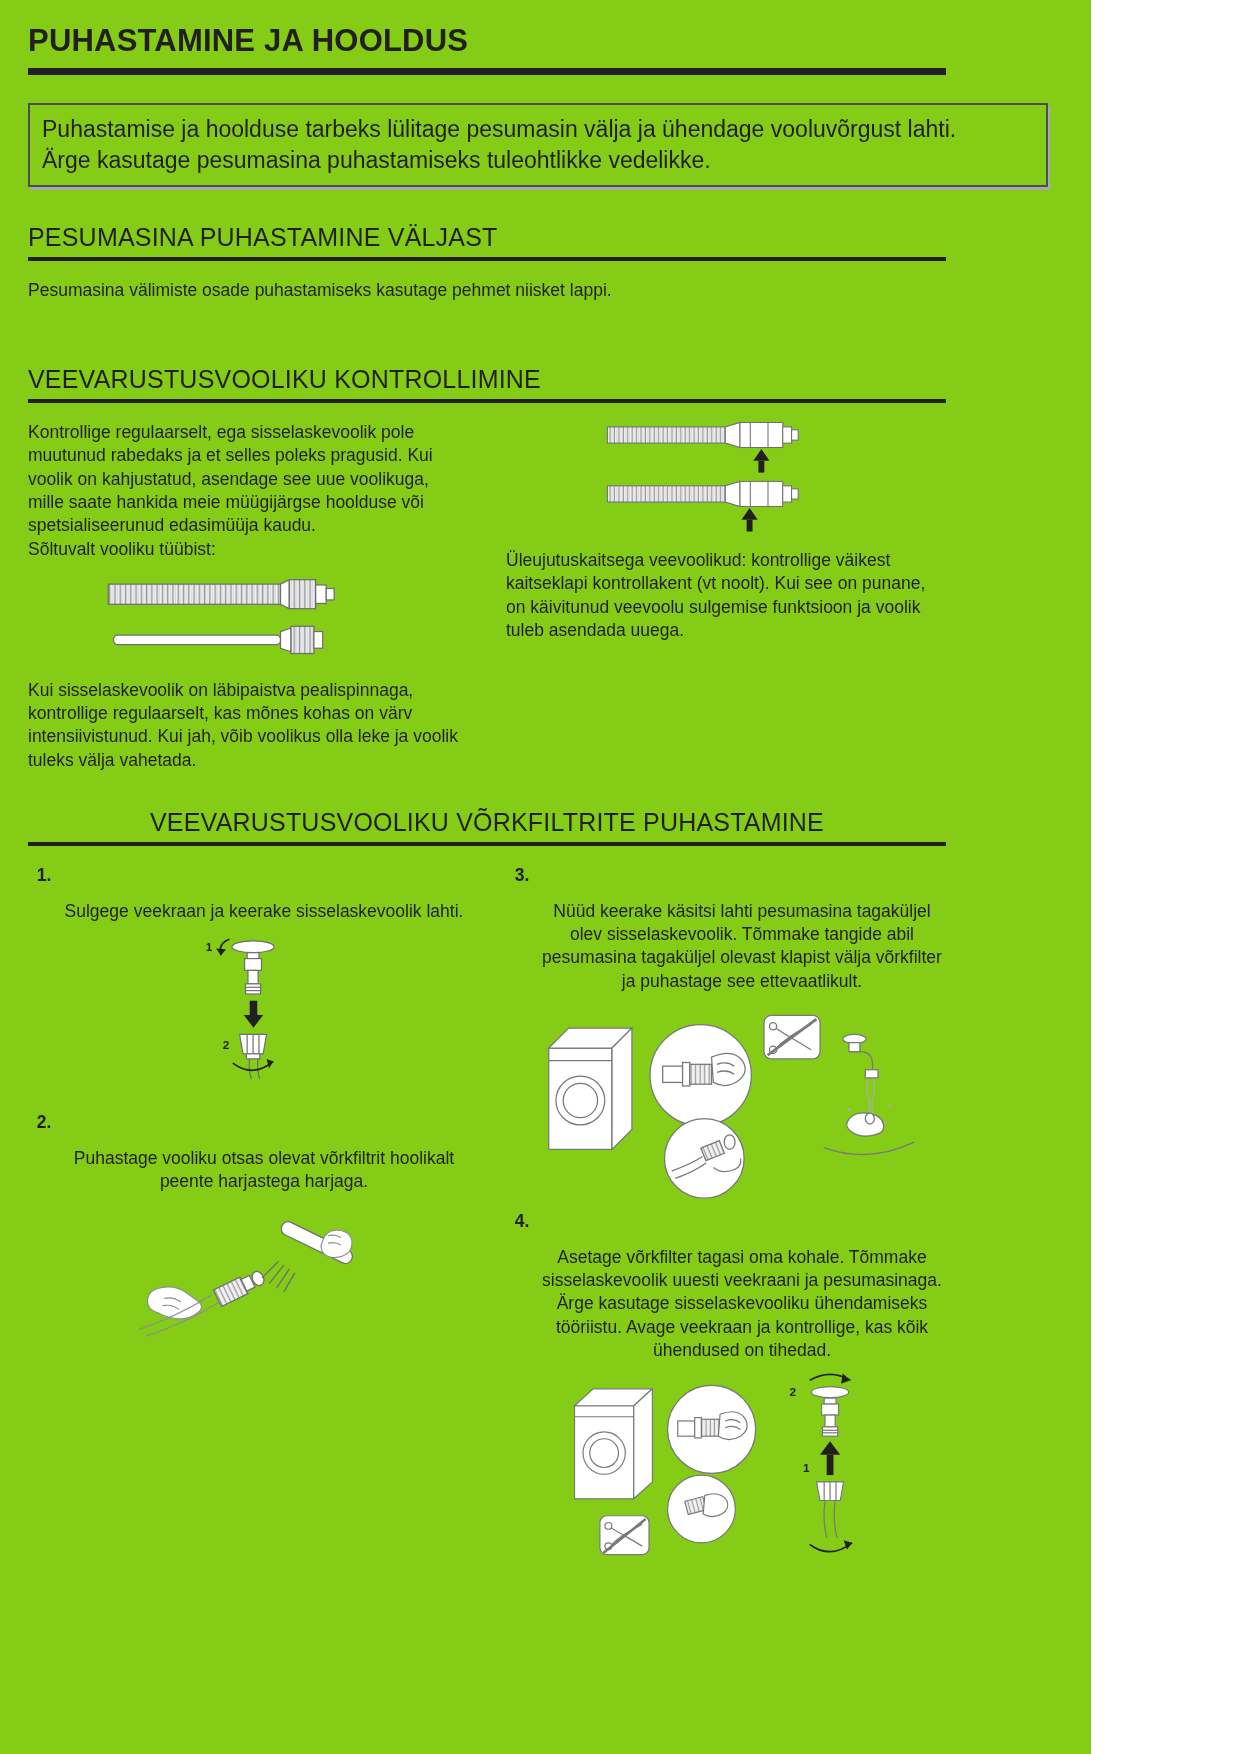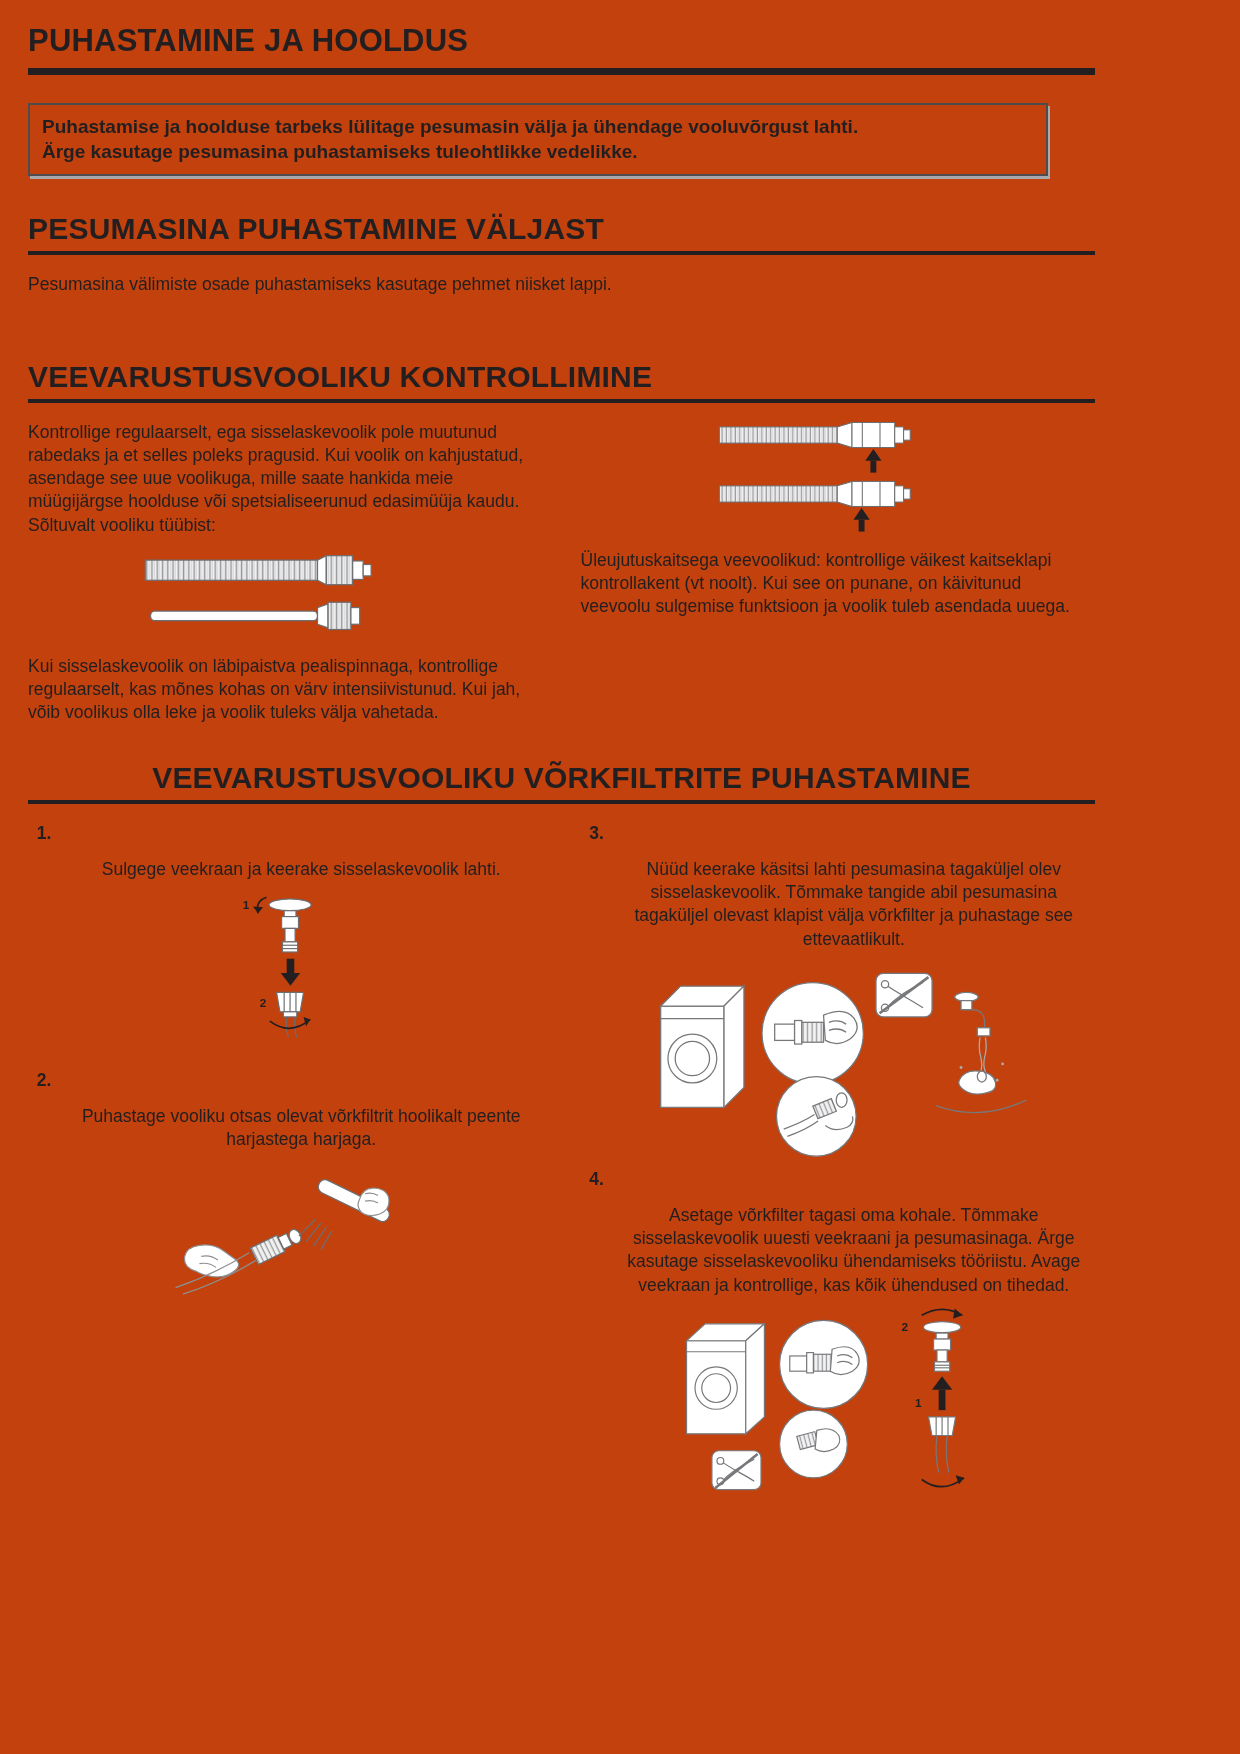--- a/index.html
+++ b/index.html
@@ -1,34 +1,34 @@
 <!DOCTYPE html>
 <html><head>
 <meta charset="utf-8">
 <style>
   html,body{margin:0;padding:0;background:#ffffff;}
   .page{
-    width:1240px;height:1754px;box-sizing:border-box;overflow:hidden;
-    background:#c2410c;color:#231f20;position:relative;
+    width:1091px;height:1754px;box-sizing:border-box;overflow:hidden;
+    background:#84cc16;color:#231f20;position:relative;
     padding:20px 145px 0 28px;
     font-family:"Liberation Sans","DejaVu Sans",sans-serif;
   }
   h1.title{font-size:31px;line-height:1.2;font-weight:700;margin:2px 0 9px;letter-spacing:.2px;}
   .rule-thick{height:7px;background:#231f20;}
   .rule-med{height:4px;background:#231f20;margin:5px 0 18px;}
   .warning-box{
     margin-top:28px;width:1020px;box-sizing:border-box;
     border:2px solid #4d4d4f;box-shadow:2px 3px 0 #a7a9ac;
-    padding:9px 12px 10px;font-weight:700;font-size:19px;line-height:1.32;
+    padding:9px 12px 10px;font-weight:400;font-size:23px;line-height:1.32;
   }
   .warning-box p{margin:0;}
   .section-exterior{margin-top:36px;}
   .section-hose{margin-top:63px;}
   .section-filter{margin-top:36px;text-align:center;}
-  h2.sec-head{font-size:30px;font-weight:700;margin:0;letter-spacing:.2px;}
+  h2.sec-head{font-size:25px;font-weight:400;margin:0;letter-spacing:.2px;}
   .cols{display:flex;gap:38px;align-items:flex-start;}
   .col{flex:1;font-size:17.5px;line-height:1.33;}
   .col p{margin:0;}
   .fig{display:flex;justify-content:center;}
   .fig svg{display:block;}
   .fig-a{margin:14px 0 12px;}
   .fig-b{margin:0 0 16px;}
   .fig-c{margin:12px 0 22px;}
   .fig-d{margin:16px 0 0;}
   .fig-e{margin:8px 0 10px;}

